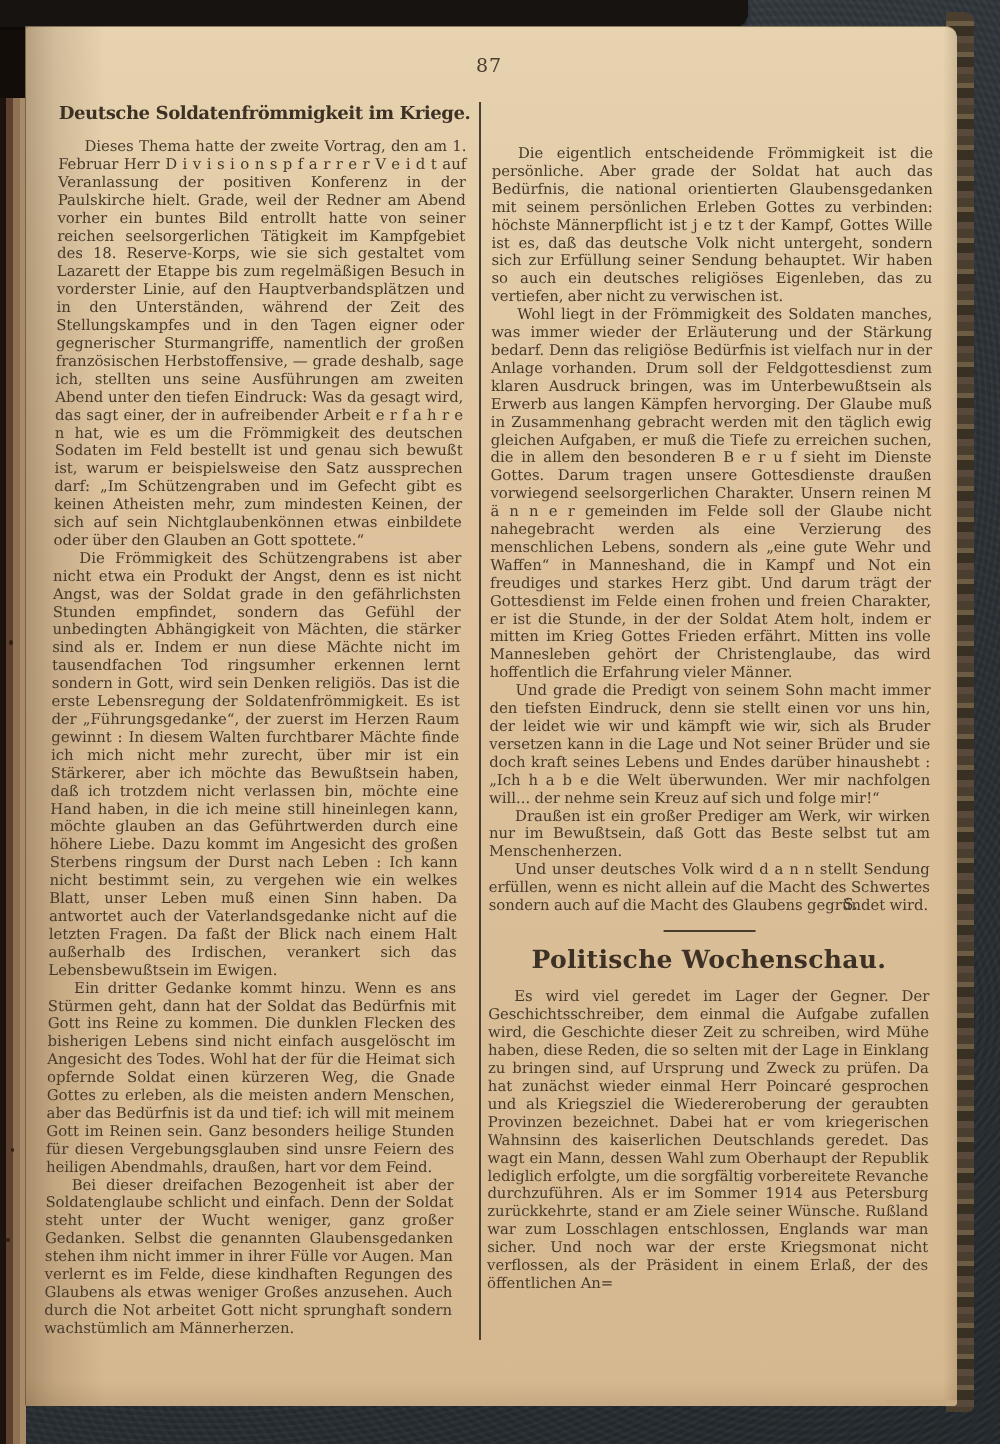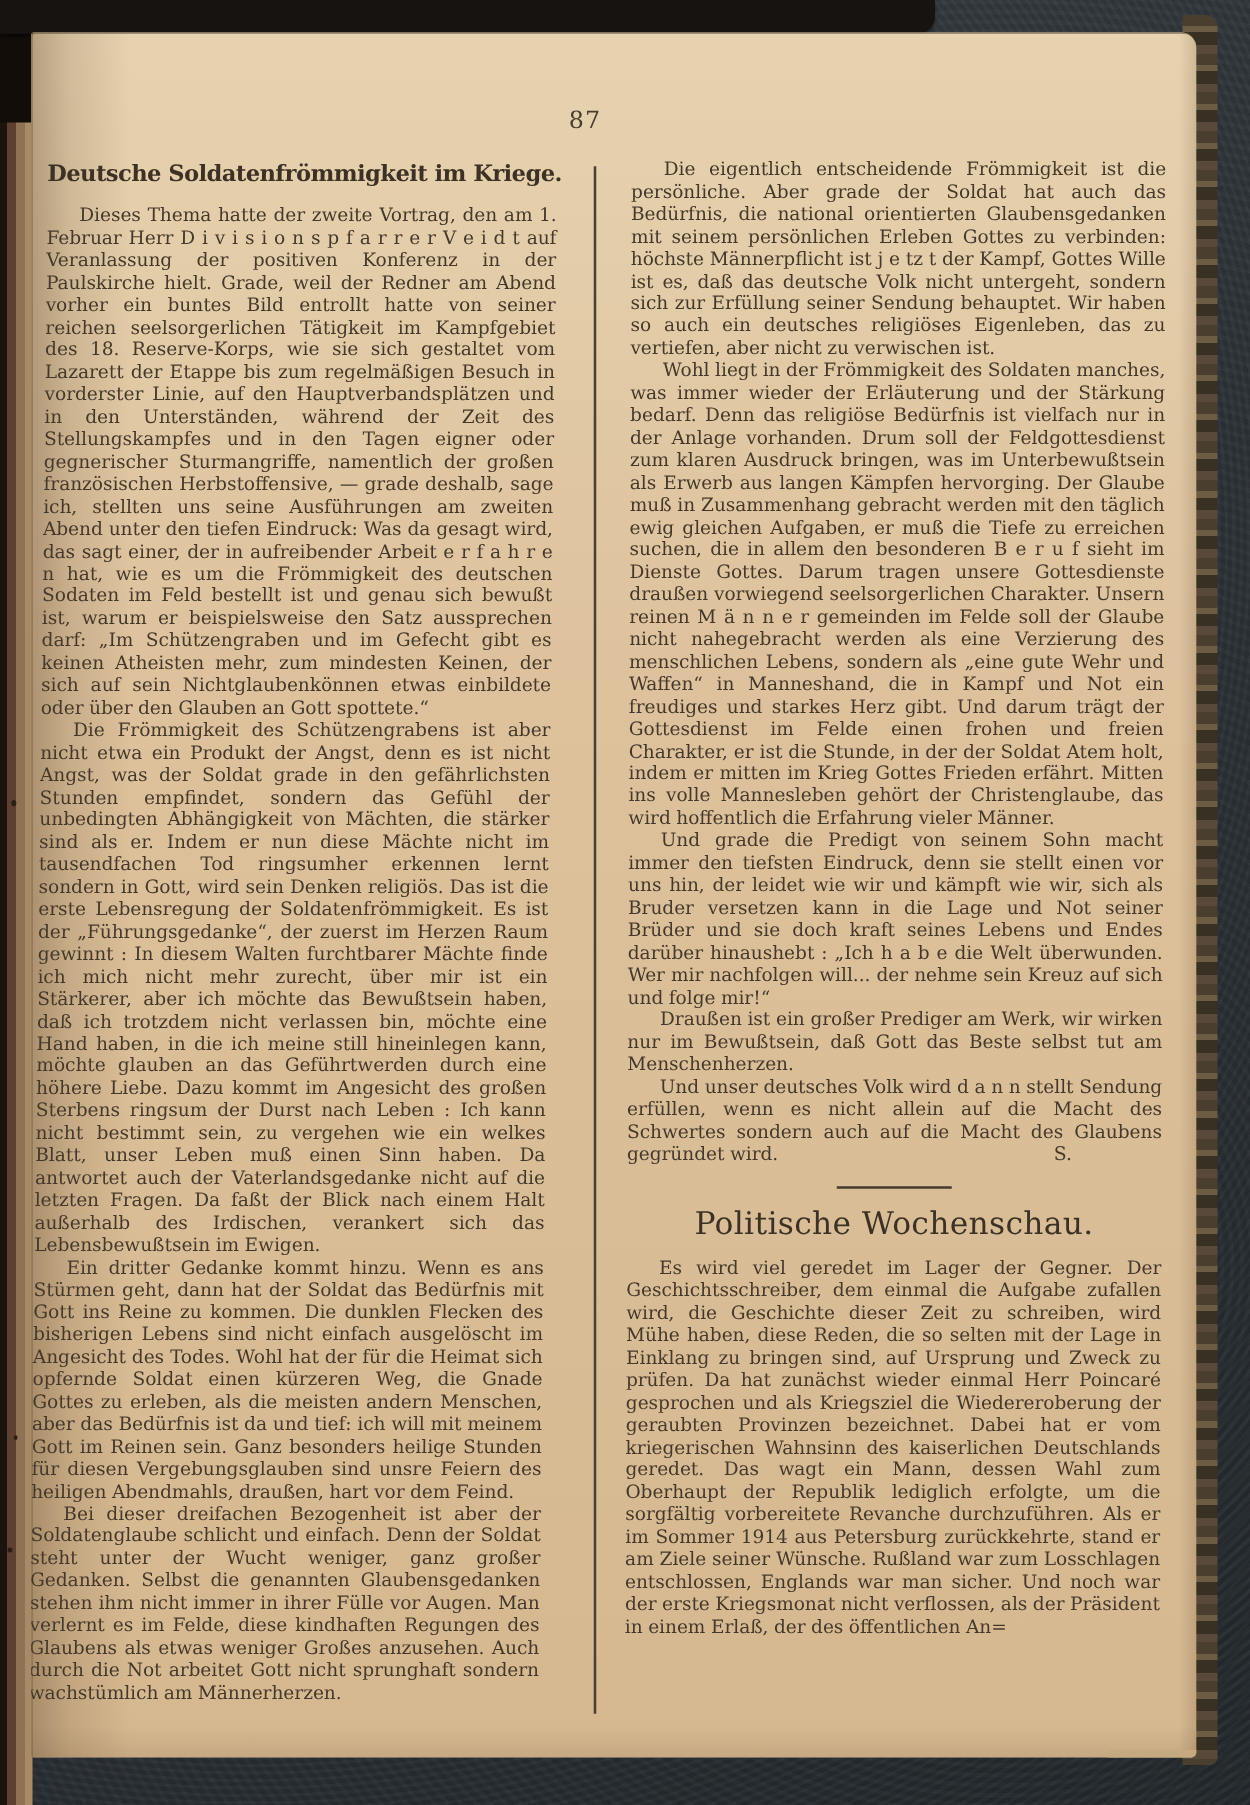--- a/index.html
+++ b/index.html
@@ -39,34 +39,34 @@
   }
   .page::before{ 
     content:"";position:absolute;inset:0;pointer-events:none;
     background:
       linear-gradient(90deg,rgba(74,48,22,0.32) 0,rgba(74,48,22,0.14) 30px,rgba(0,0,0,0) 80px),
       linear-gradient(270deg,rgba(90,64,34,0.18) 0,rgba(0,0,0,0) 14px),
       linear-gradient(0deg,rgba(90,64,34,0.12) 0,rgba(0,0,0,0) 26px);
   }
   .corner-step{position:absolute;left:861px;top:1374px;width:96px;height:7px;background:#c4a981;}
 
-  .page-inner{position:relative;padding:28px 24px 0 13px;color:#44382a;margin-top:31px;}
+  .page-inner{position:relative;padding:28px 24px 0 34px;color:#44382a;}
   .page-num{width:860px;text-align:center;font-size:19px;letter-spacing:1px;color:#4a3d2e;margin-bottom:20px;}
 
-  .columns{display:flex;align-items:flex-start;gap:17px;}
+  .columns{display:flex;align-items:center;}
   .col-left{width:408px;transform:skewX(-0.7deg);transform-origin:top left;}
   .col-rule{width:2px;height:1238px;background:#4a3f33;margin:6px 11px 0 12px;flex:none;}
   .col-right{flex:1;min-width:0;transform:skewX(-0.25deg);transform-origin:top left;}
 
   h1.article-title{
     font-size:18px;font-weight:bold;letter-spacing:-0.4px;margin:2px 0 14px;
     text-align:justify;text-align-last:justify;color:#3c3124;white-space:nowrap;
   }
   h2.section-title{
-    font-size:25px;font-weight:normal;text-align:center;margin:0 0 13px;color:#3c3124;letter-spacing:0.3px;
+    font-size:25px;font-weight:bold;text-align:center;margin:0 0 13px;color:#3c3124;letter-spacing:0.3px;
   }
   .body-text p{
     margin:0;text-indent:26px;text-align:justify;hyphens:auto;-webkit-hyphens:auto;
     font-size:14.8px;line-height:17.9px;word-spacing:-0.3px;
   }
   .signature{text-align:right;padding-right:72px;font-size:15px;margin-top:-17.9px;line-height:17.9px;}
   .section-divider{width:92px;height:2.5px;background:#463b2d;margin:16px auto 13px;}
 </style>
 </head>
 <body>

